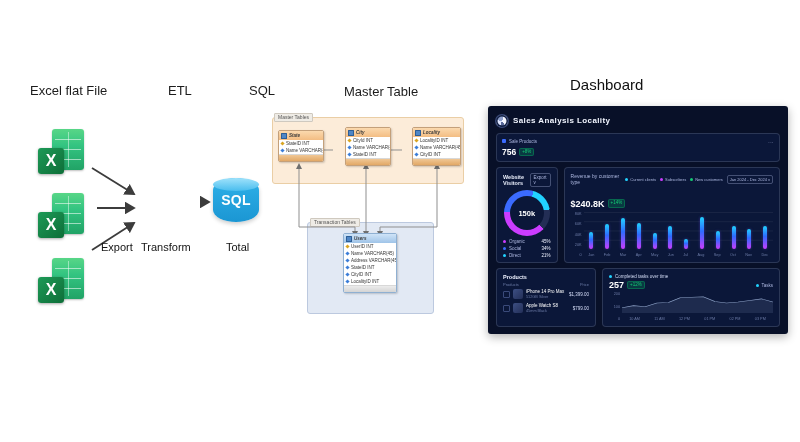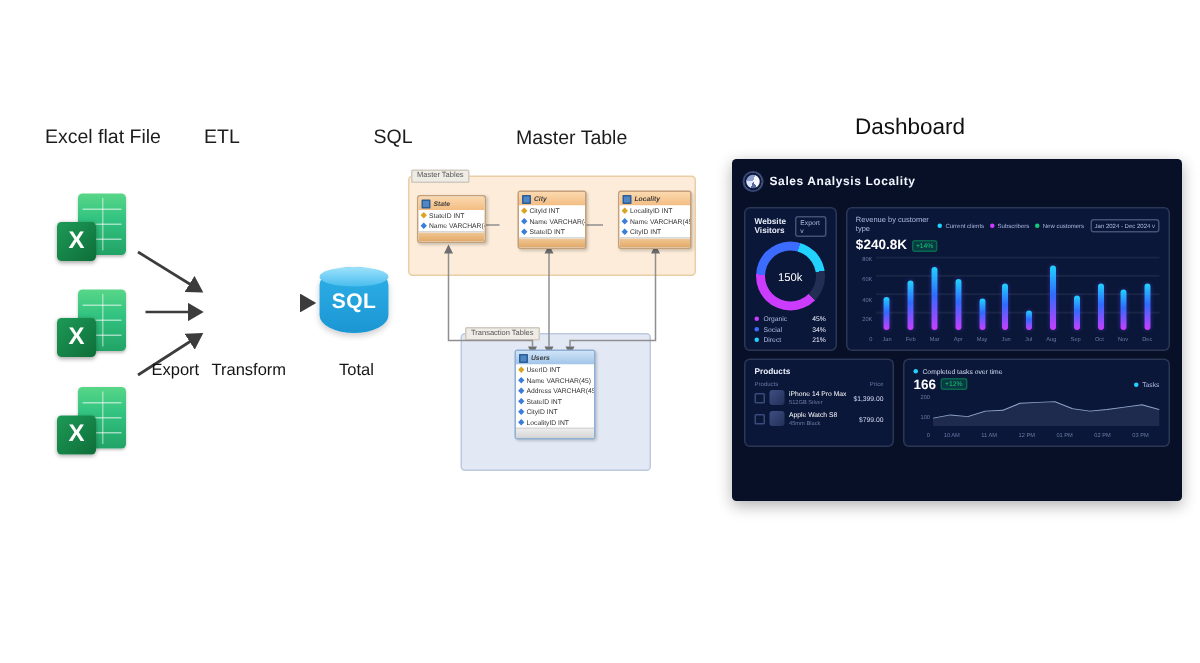--- a/index.html
+++ b/index.html
@@ -77,27 +77,27 @@
   .visitors{width:100px;height:96px;}
   .revenue{flex:1;height:96px;display:flex;flex-direction:column;}
   .prodcard{width:100px;height:59px;}
   .taskcard{flex:1;height:59px;display:flex;flex-direction:column;}
   .v-head{display:flex;align-items:center;}
   .v-title{font-size:5.5px;color:#e9eefb;font-weight:700;}
   .export{margin-left:auto;font-size:4.5px;color:#aeb9e1;border:1px solid rgba(174,185,225,.35);
     border-radius:2px;padding:1px 3px;}
   .donut{width:46px;height:46px;border-radius:50%;margin:3px auto 2px;position:relative;}
   .donut .hole{position:absolute;inset:6px;background:#0b1739;border-radius:50%;
-    display:flex;align-items:center;justify-content:center;font-size:7.5px;font-weight:400;color:#fff;}
+    display:flex;align-items:center;justify-content:center;font-size:7.5px;font-weight:700;color:#fff;}
   .vleg .li{display:flex;align-items:center;gap:3px;font-size:4.5px;color:#aeb9e1;height:7px;}
   .dot{width:3px;height:3px;border-radius:50%;flex:0 0 3px;background:#888;}
   .vleg .val{margin-left:auto;color:#eef2ff;}
   .rev-top{display:flex;align-items:flex-start;}
   .rev-title{font-size:5px;color:#aeb9e1;}
-  .rev-valrow{display:flex;align-items:flex-end;gap:3px;margin-top:2px;}
+  .rev-valrow{display:flex;align-items:flex-start;gap:3px;margin-top:14px;}
   .rev-num{font-size:9px;font-weight:700;}
   .rev-right{margin-left:auto;display:flex;align-items:center;gap:4px;margin-top:2px;}
   .rleg{display:flex;align-items:center;gap:2px;font-size:4px;color:#aeb9e1;white-space:nowrap;}
   .range{font-size:4px;color:#aeb9e1;border:1px solid rgba(174,185,225,.35);border-radius:2px;
     padding:1px 2px;white-space:nowrap;}
   .chart{flex:1;display:flex;margin-top:3px;}
   .ylab{width:13px;display:flex;flex-direction:column;justify-content:space-between;
     font-size:3.8px;color:#6b7aa6;text-align:right;padding-right:2px;box-sizing:border-box;}
   .plotwrap{flex:1;display:flex;flex-direction:column;}
   .plot{flex:1;position:relative;
@@ -124,21 +124,21 @@
   .areawrap{flex:1;display:flex;margin-top:2px;}
   .area{flex:1;position:relative;}
   .area svg{position:absolute;inset:0;width:100%;height:100%;}
 </style>
 </head>
 <body>
 
 <div class="canvas">
 
   <div class="hdr" style="left:30px;top:83px;">Excel flat File</div>
-  <div class="hdr" style="left:136px;top:83px;">ETL</div>
+  <div class="hdr" style="left:168px;top:83px;">ETL</div>
   <div class="hdr" style="left:249px;top:83px;">SQL</div>
   <div class="hdr" style="left:344px;top:84px;">Master Table</div>
   <div class="hdr big" style="left:570px;top:76px;">Dashboard</div>
 
   <div class="xl" style="left:38px;top:129px;">
     <div class="sheet">
         <i class="ln" style="top:10px"></i>
         <i class="ln" style="top:20px"></i>
         <i class="ln" style="top:30px"></i>
         <i class="vln"></i>
@@ -300,20 +300,31 @@
     <div class="ft"></div>
   </div>
 
   <div class="dash">
     <div class="dash-head">
       <div class="logo"></div>
       <div class="dash-title">Sales Analysis Locality</div>
     </div>
 
     <div class="kpis">
+      <div class="kpi up">
+        <div class="kpi-top">
+            <i class="kpi-dot" style="background: rgb(59, 107, 255);"></i>
+          <span>Sale Products</span>
+          <span class="kpi-menu">...</span>
+          </div>
+        <div class="kpi-val">
+            <span class="kpi-num">756</span>
+          <span class="pill">+8%</span>
+          </div>
+      </div>
     </div>
 
     <div class="midrow">
 
       <div class="card visitors">
         <div class="v-head">
           <span class="v-title">Website Visitors</span>
           <span class="export"><span>Export</span> <span>v</span></span>
         </div>
         <div class="donut" id="donut" style="background: conic-gradient(from 135deg, rgb(203, 60, 255) 0deg, rgb(203, 60, 255) 137.7deg, rgb(59, 107, 255) 137.7deg, rgb(59, 107, 255) 241.7deg, rgb(33, 210, 255) 241.7deg, rgb(33, 210, 255) 306deg, rgb(35, 46, 85) 306deg, rgb(35, 46, 85) 360deg);">
@@ -434,21 +445,21 @@
           <span class="p-price">$799.00</span>
         </div>
       </div>
 
       <div class="card taskcard">
         <div class="t-top">
           <i class="dot" style="background:#21d2ff"></i>
           <span>Completed tasks over time</span>
         </div>
         <div class="t-valrow up">
-          <span class="t-num">166</span>
+          <span class="t-num">257</span>
           <span class="pill">+12%</span>
           <span class="t-leg">
               <i class="dot" style="background:#21d2ff"></i>
             <span>Tasks</span>
             </span>
         </div>
         <div class="areawrap">
           <div class="ylab" id="area-y">
               <span>200</span>
               <span>100</span>

